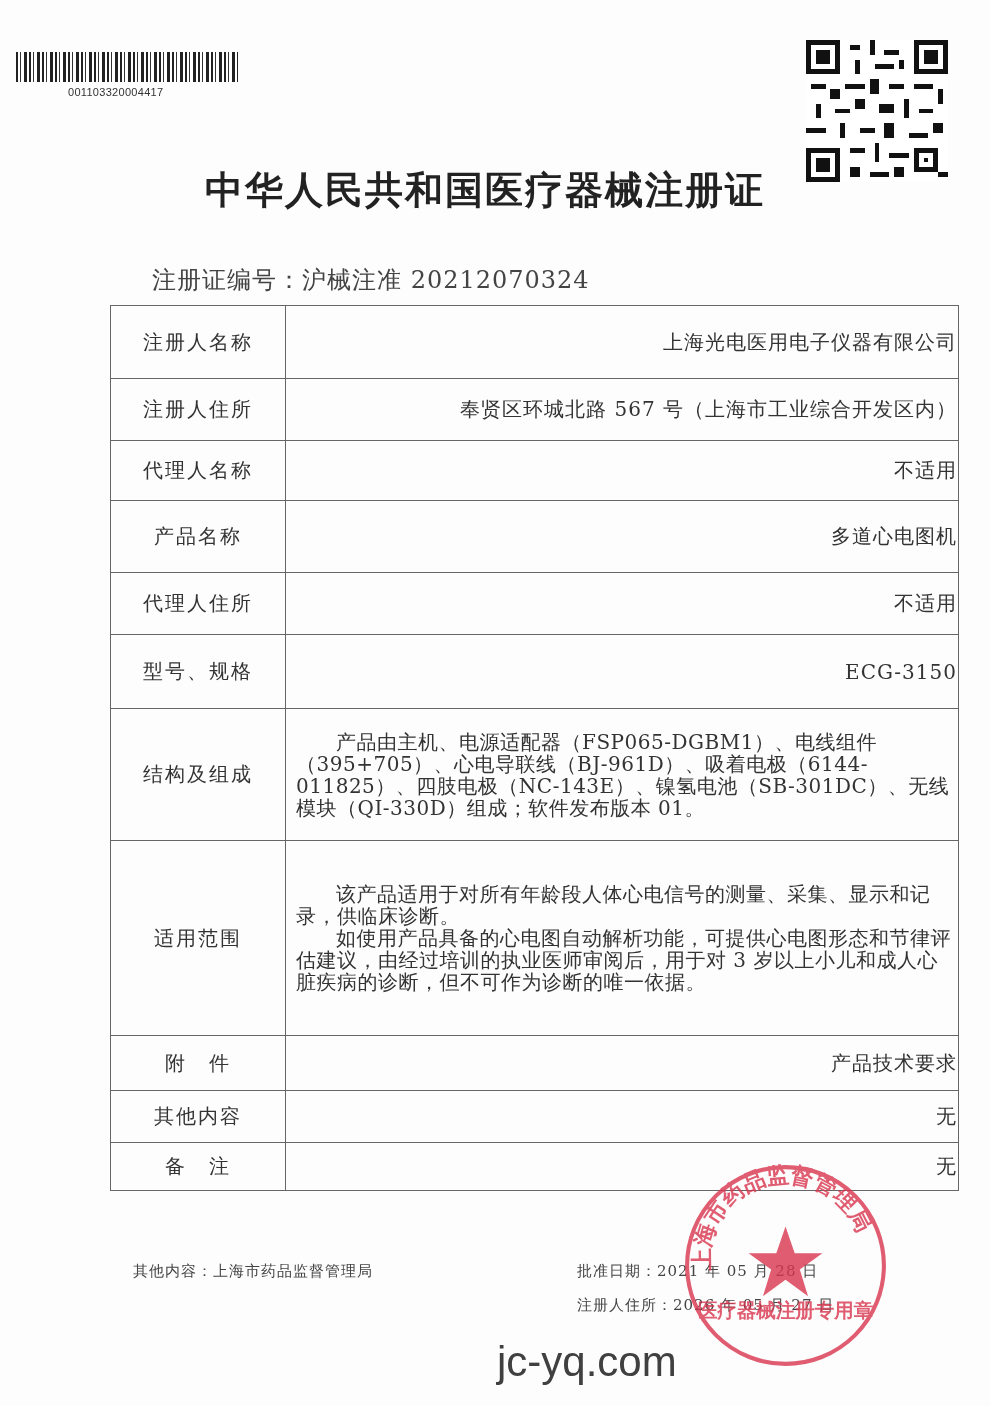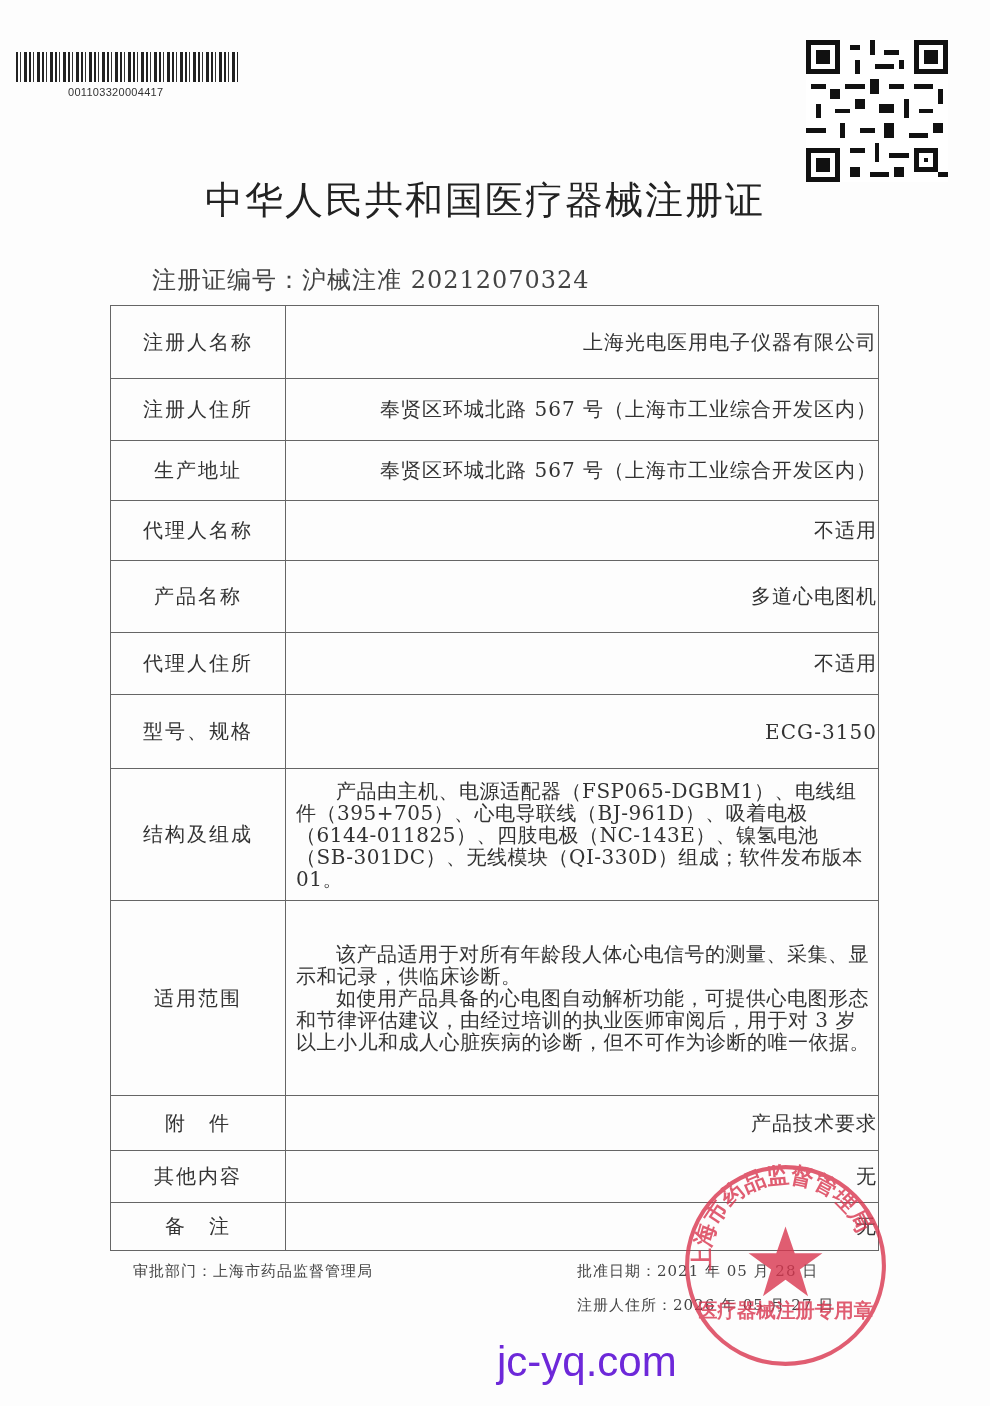--- a/index.html
+++ b/index.html
@@ -3,31 +3,31 @@
 <meta charset="utf-8">
 <style>
   html, body { margin:0; padding:0; }
   body { width:990px; height:1406px; background:#fdfdfd; position:relative; overflow:hidden;
          font-family:"DejaVu Serif","Liberation Serif",serif; color:#333; }
   .barcode { position:absolute; left:16px; top:52px; width:222px; height:30px;
     background:repeating-linear-gradient(90deg,#222 0 2px,#fff 2px 4px,#333 4px 5px,#fff 5px 8px,#222 8px 11px,#fff 11px 13px); }
   .barcode-num { position:absolute; left:68px; top:86px; font-family:"Liberation Sans",sans-serif; font-size:11px; color:#333; letter-spacing:0.3px; }
   .qr { position:absolute; left:806px; top:40px; width:142px; height:142px; background:#fff; }
   .qr svg { width:100%; height:100%; }
-  .title { position:absolute; left:205px; top:165px; font-size:38px; font-weight:normal; color:#222; letter-spacing:2px;
-           font-family:"DejaVu Serif","Liberation Serif",serif;margin-top:10px; }
+  .title { position:absolute; left:205px; top:165px; font-size:38px; font-weight:bold; color:#222; letter-spacing:2px;
+           font-family:"DejaVu Serif","Liberation Serif",serif; }
   .regno { position:absolute; left:152px; top:264px; font-size:24px; color:#444; letter-spacing:1px; }
-  table.cert { position:absolute; left:110px; top:305px; width:769px; border-collapse:collapse; }
+  table.cert { position:absolute; left:110px; top:305px; width:849px; border-collapse:collapse; }
   table.cert td { border:1.5px solid #666; font-size:20px; color:#333; }
   td.lbl { width:172px; text-align:center; letter-spacing:2px; }
   td.val { padding-left:10px; letter-spacing:1px;text-align:right; }
   td.para { padding:6px 6px 6px 10px; line-height:22px; font-size:17.5px; letter-spacing:0.5px; }
   .indent { text-indent:2em; }
   .footer { position:absolute; font-size:15px; color:#444; letter-spacing:1px; }
-  .watermark { position:absolute; left:497px; top:1338px; font-family:"Liberation Sans",sans-serif; font-size:42px; color:#6d28d9; }
+  .watermark { position:absolute; left:497px; top:1338px; font-family:"Liberation Sans",sans-serif; font-size:42px; color:#404040; }
   .seal { position:absolute; left:683px; top:1163px; width:205px; height:205px; pointer-events:none; opacity:0.8; }
 </style>
 </head>
 <body>
 
 <div class="barcode"></div>
 <div class="barcode-num">001103320004417</div>
 
 <div class="qr">
   <svg viewBox="0 0 29 29" shape-rendering="crispEdges">
@@ -91,24 +91,20 @@
   <tbody>
       <tr style="height:73px">
     <td class="lbl">注册人名称</td>
     <td class="val">上海光电医用电子仪器有限公司</td>
   </tr>
   <tr style="height:62px">
     <td class="lbl">注册人住所</td>
     <td class="val">奉贤区环城北路 567 号（上海市工业综合开发区内）</td>
   </tr>
   <tr style="height:60px">
-    <td class="lbl">生产地址</td>
-    <td class="val">奉贤区环城北路 567 号（上海市工业综合开发区内）</td>
-  </tr>
-  <tr style="height:60px">
     <td class="lbl">代理人名称</td>
     <td class="val">不适用</td>
   </tr>
   <tr style="height:72px">
     <td class="lbl">产品名称</td>
     <td class="val">多道心电图机</td>
   </tr>
   <tr style="height:62px">
     <td class="lbl">代理人住所</td>
     <td class="val">不适用</td>
@@ -137,21 +133,21 @@
     <td class="val">无</td>
   </tr>
   <tr style="height:48px">
     <td class="lbl">备　注</td>
     <td class="val">无</td>
   </tr>
 </tbody>
   </table>
 
 <div class="footer" style="left:133px; top:1262px;">
-  <span>审批部门：</span><span>上海市药品监督管理局</span>
+  <span>其他内容：</span><span>上海市药品监督管理局</span>
 </div>
 <div class="footer" style="left:577px; top:1262px;text-align:center;">
   <span>批准日期：</span><span>2021 年 05 月 28 日</span>
 </div>
 <div class="footer" style="left:577px; top:1296px;">
   <span>注册人住所：</span><span>2026 年 05 月 27 日</span>
 </div>
 
 <div class="seal">
   <svg viewBox="0 0 200 200" width="205" height="205">

